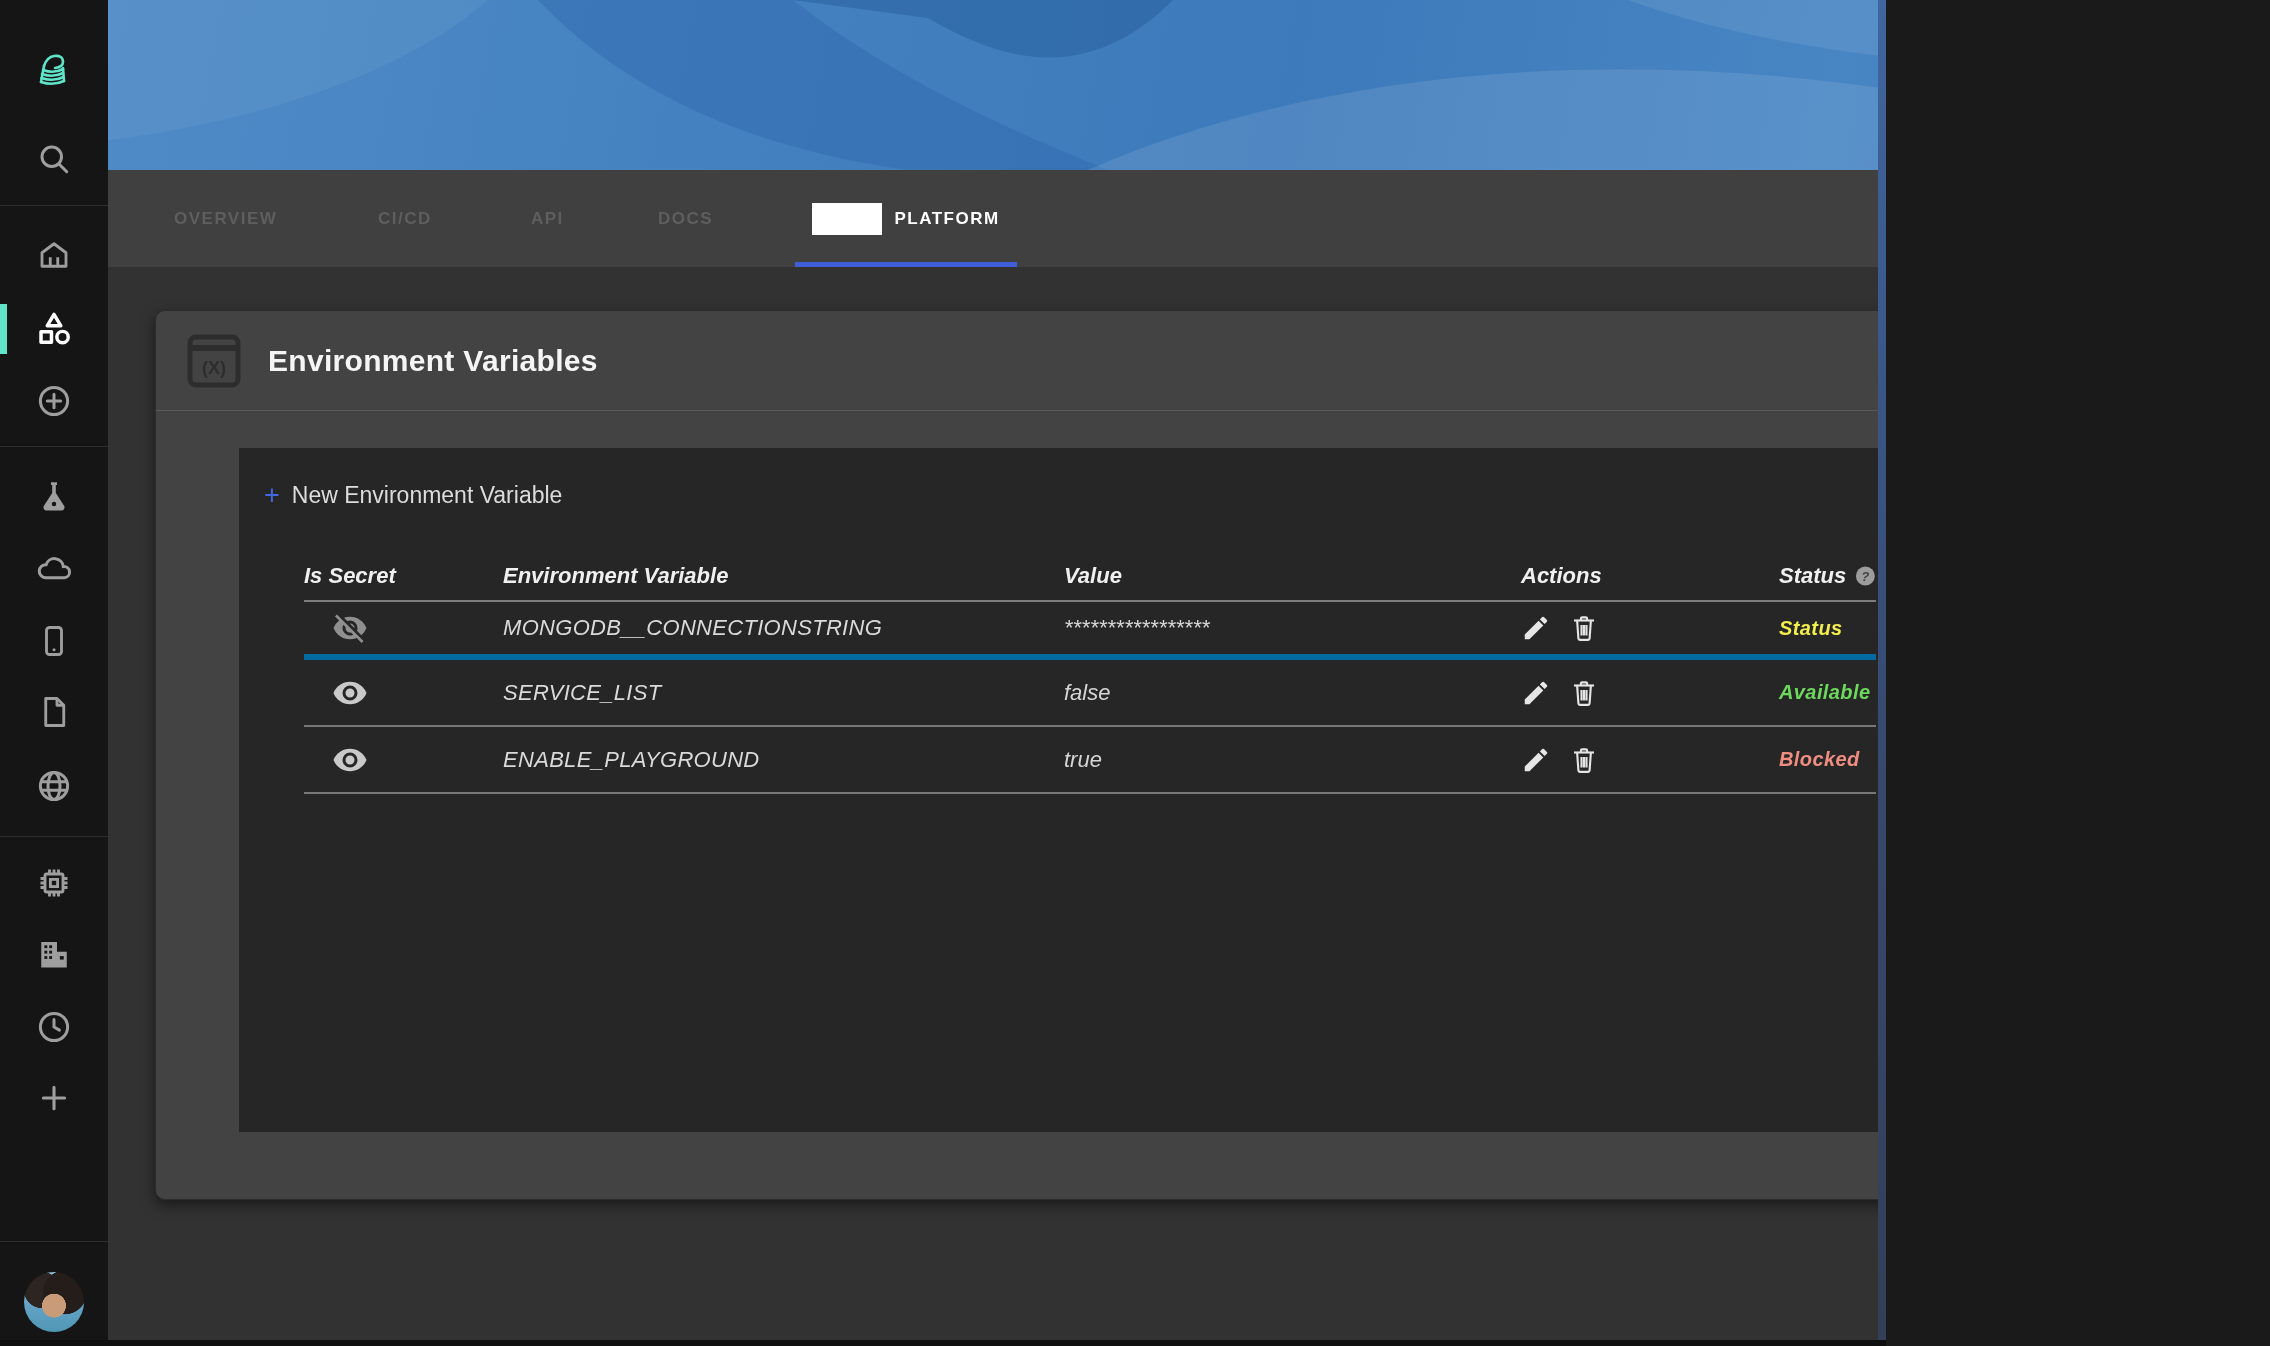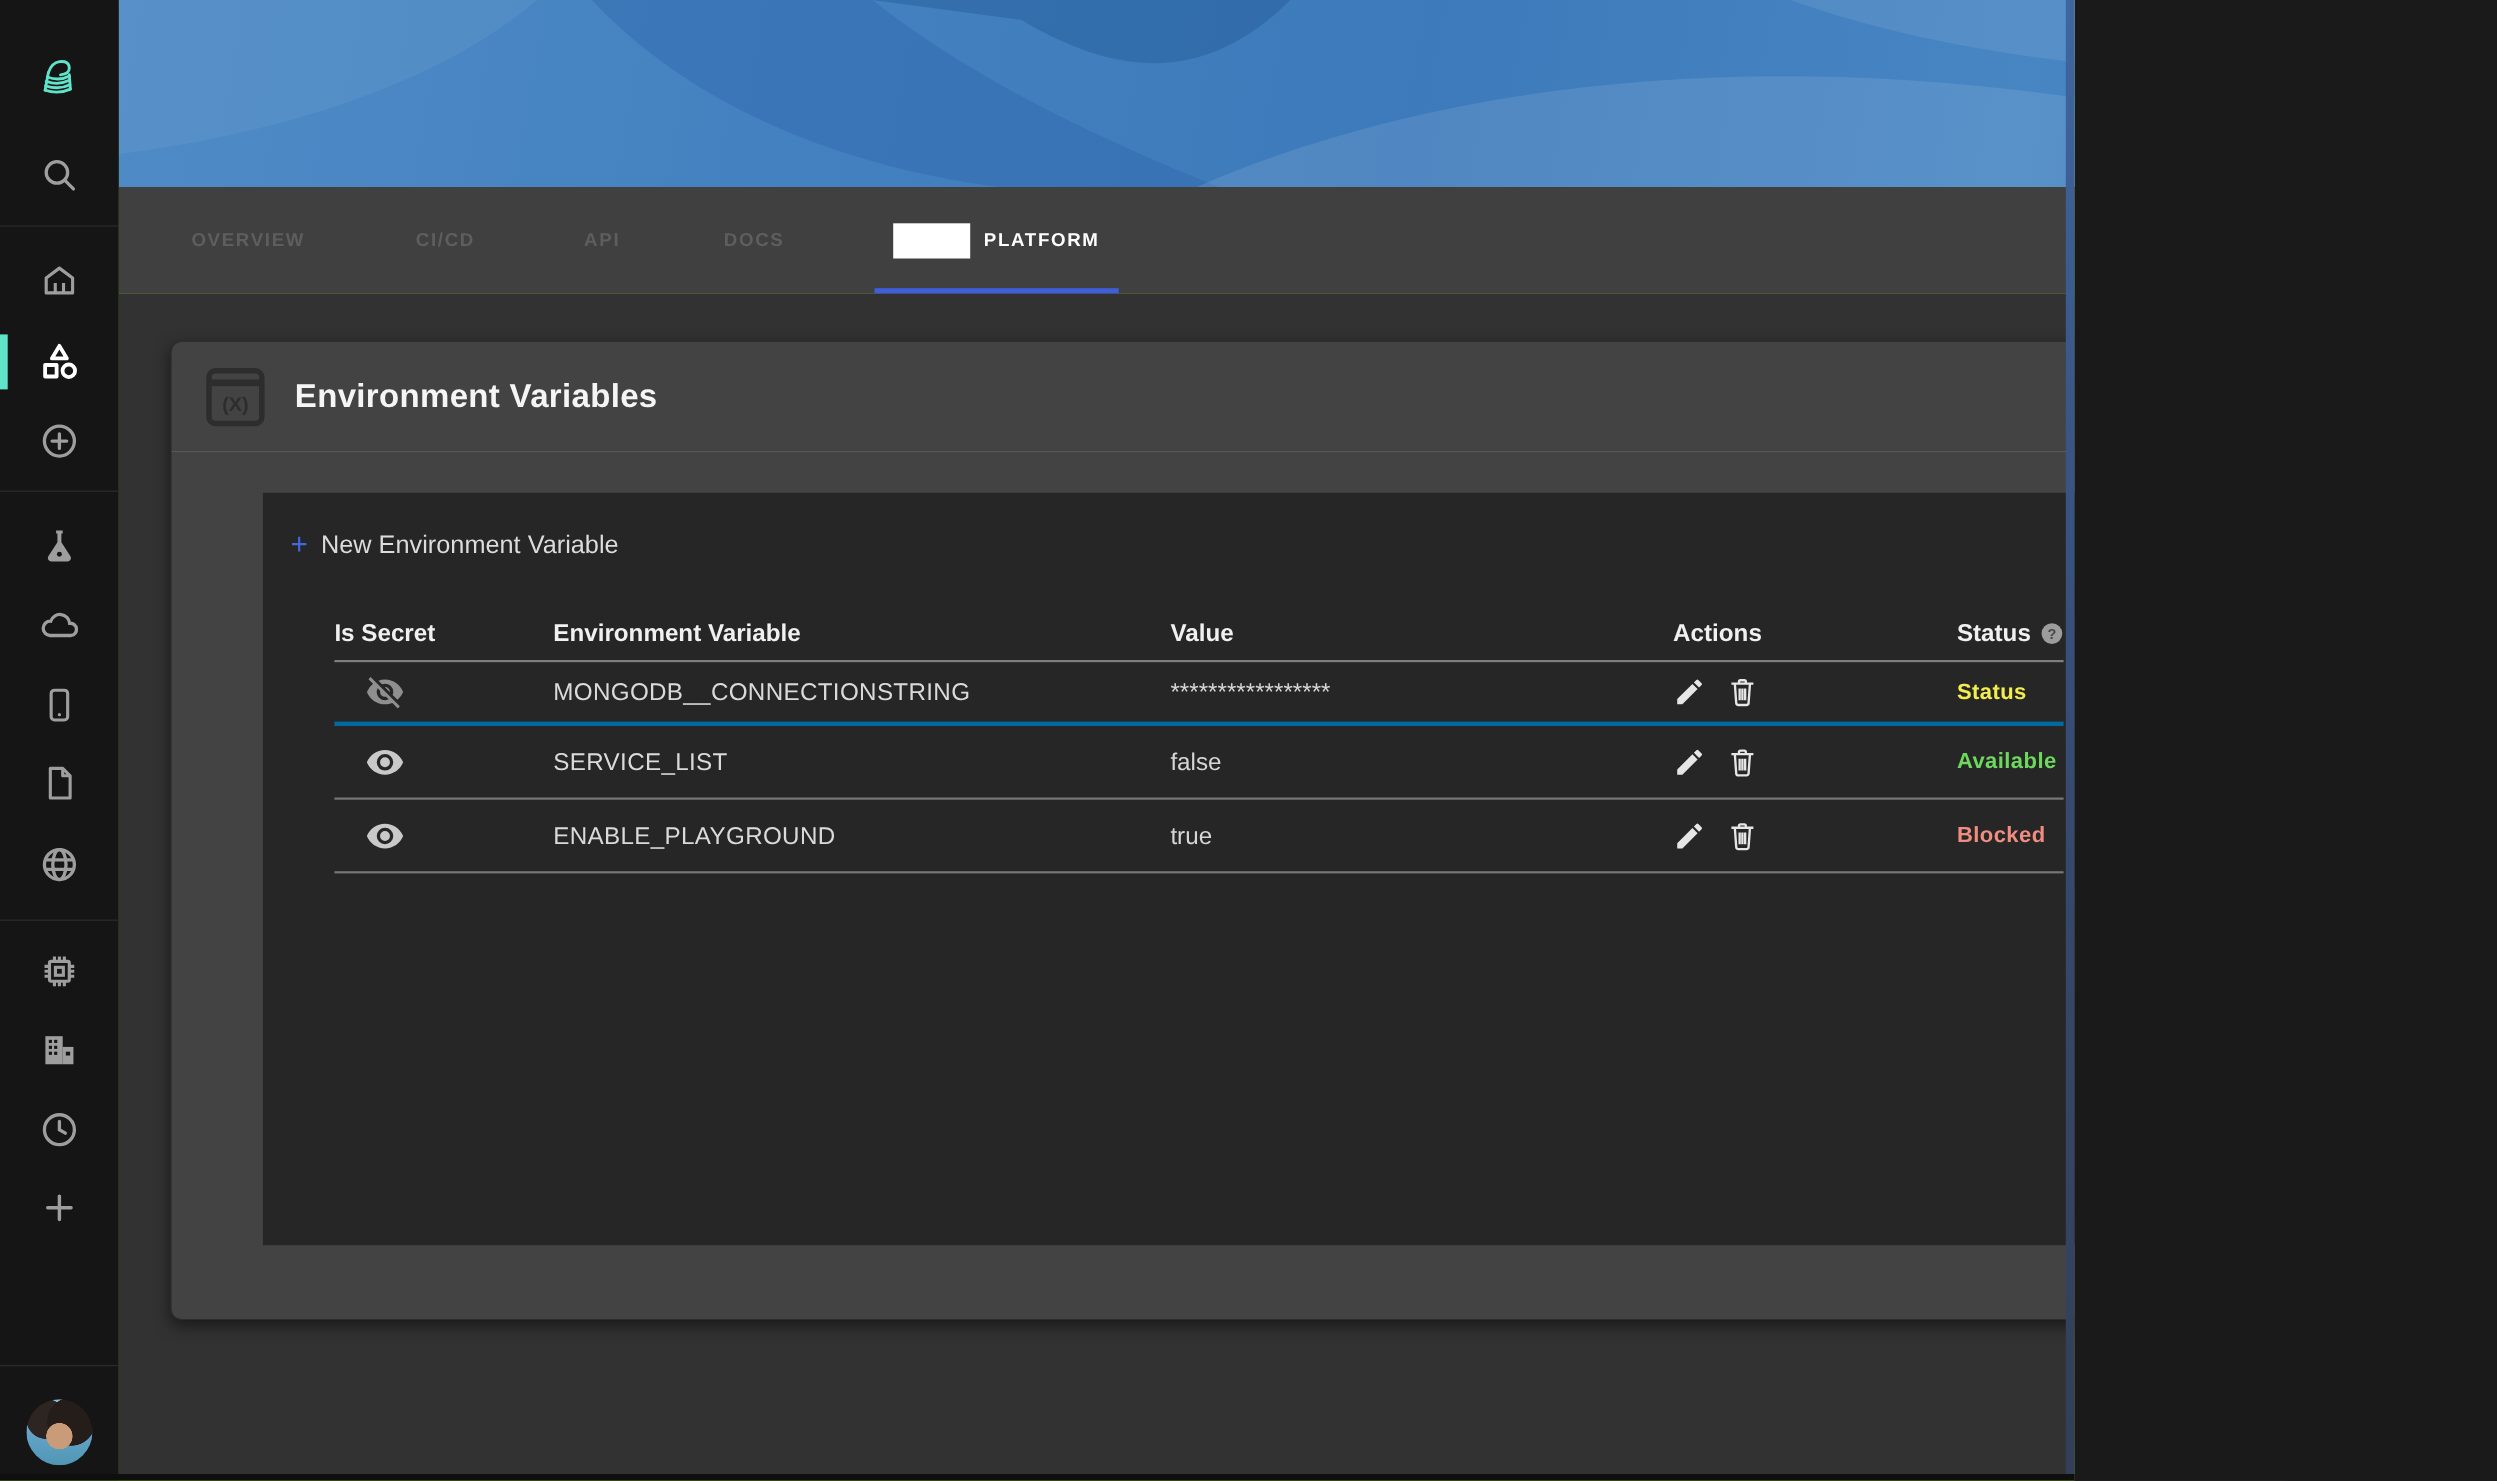--- a/index.html
+++ b/index.html
@@ -51,26 +51,26 @@
     box-shadow:0 5px 14px rgba(0,0,0,.5); }
   .card-header { height:100px; display:flex; align-items:center; padding-left:30px; gap:26px;
     border-bottom:1px solid #585858; }
   .card-title { font-size:30px; font-weight:700; color:#f5f5f5; letter-spacing:.3px; }
 
   .inner { position:absolute; left:83px; top:137px; width:1778px; height:684px; background:#262626; }
   .new-link { position:absolute; left:25px; top:34px; display:flex; align-items:center;
     font-size:23px; color:#dcdcdc; cursor:pointer; }
   .new-link .plus { color:#4168e1; font-size:27px; font-weight:400; margin-right:12px; line-height:1; }
 
-  .table { position:absolute; left:65px; top:104px; width:1572px; }
+  .table { position:absolute; left:65px; top:104px; width:1572px;font-style:italic; }
   .trow { display:grid; grid-template-columns:199px 561px 457px 258px 97px; align-items:center; }
   .thead { height:50px; border-bottom:2px solid #7e7e7e; }
   .th { font-size:22px; font-weight:700; color:#f0f0f0; }
   .th-status { display:flex; align-items:center; gap:9px; }
-  .r1 { height:58px; border-bottom:4px solid #0369a1; }
+  .r1 { height:58px; border-bottom:6px solid #0369a1; }
   .r2 { height:67px; border-bottom:2px solid #777777; }
   .r3 { height:67px; border-bottom:2px solid #777777; }
   .cell-name { font-size:22px; color:#dadada; letter-spacing:.3px; }
   .cell-value { font-size:22px; color:#d6d6d6; }
   .cell-secret { padding-left:28px; }
   .cell-actions { display:flex; align-items:center; gap:18px; }
   .icon-btn { display:flex; cursor:pointer; }
   .status { font-size:20px; font-weight:700; letter-spacing:.4px; }
 </style>
 </head>

